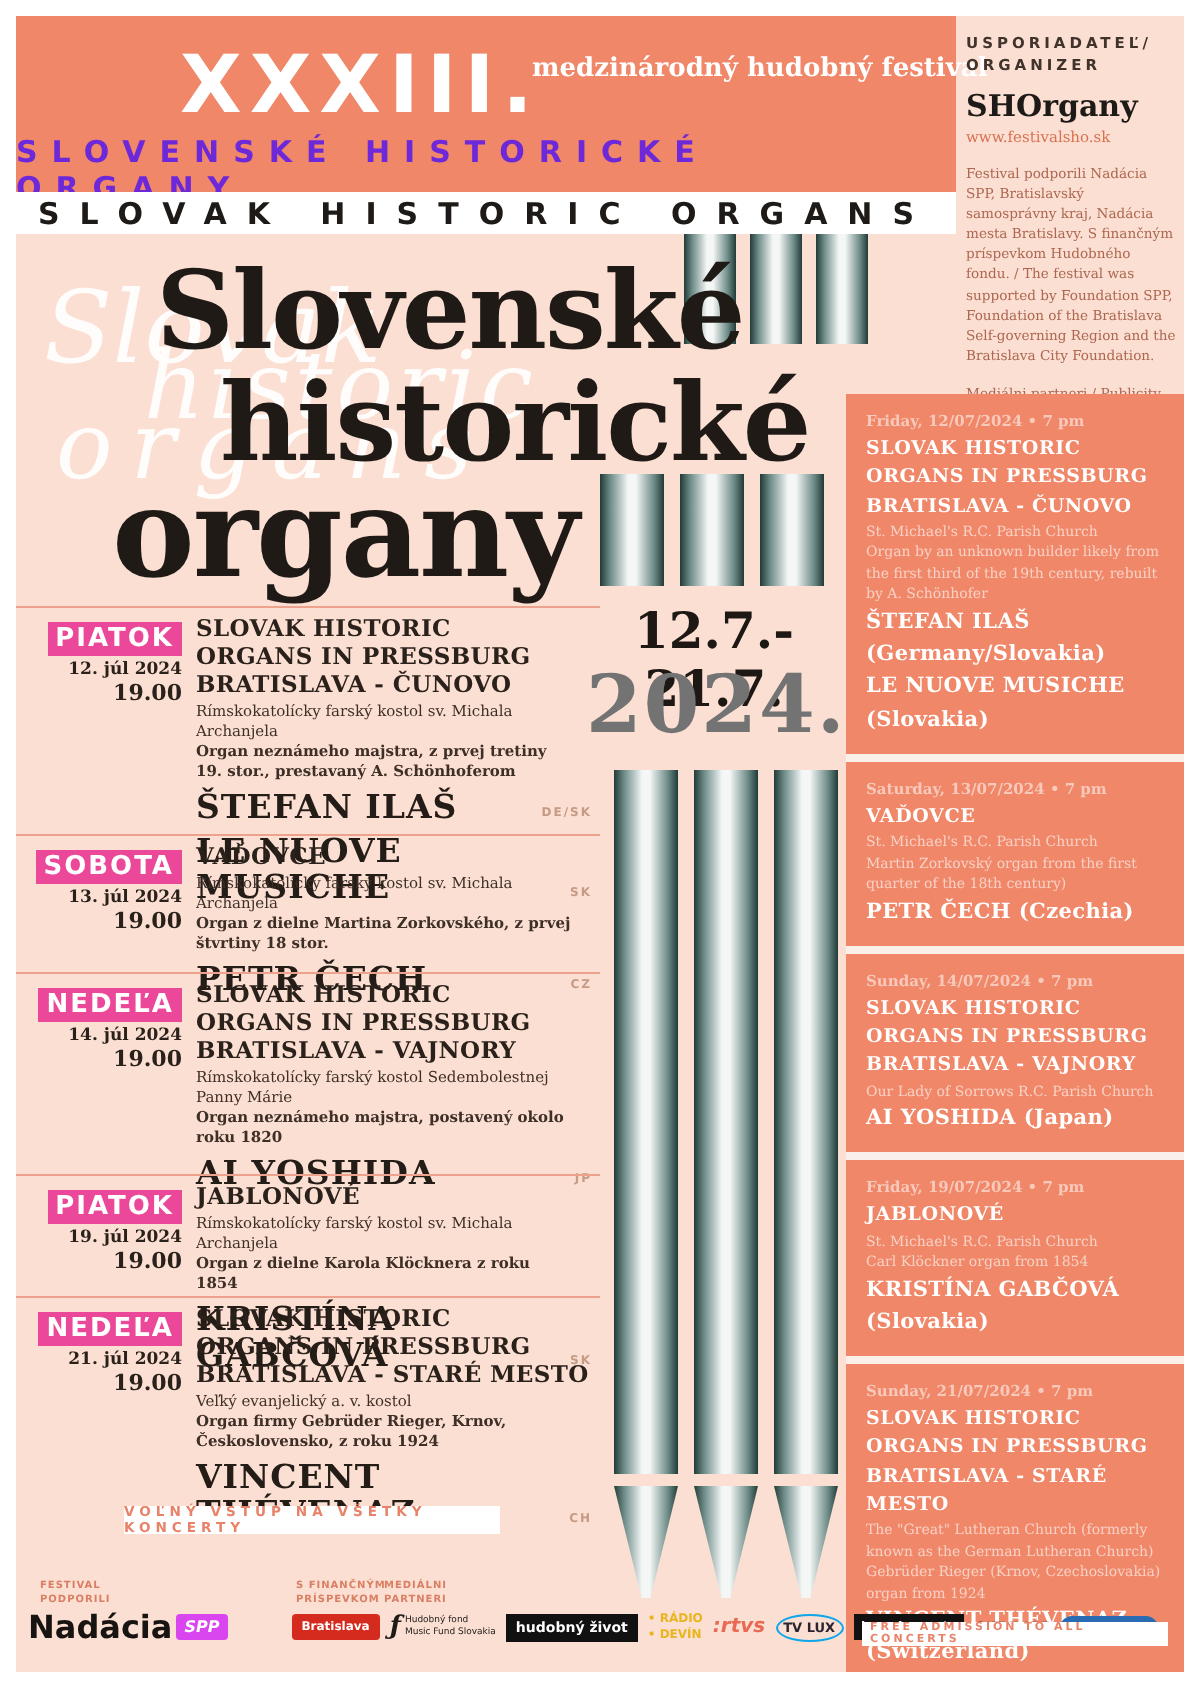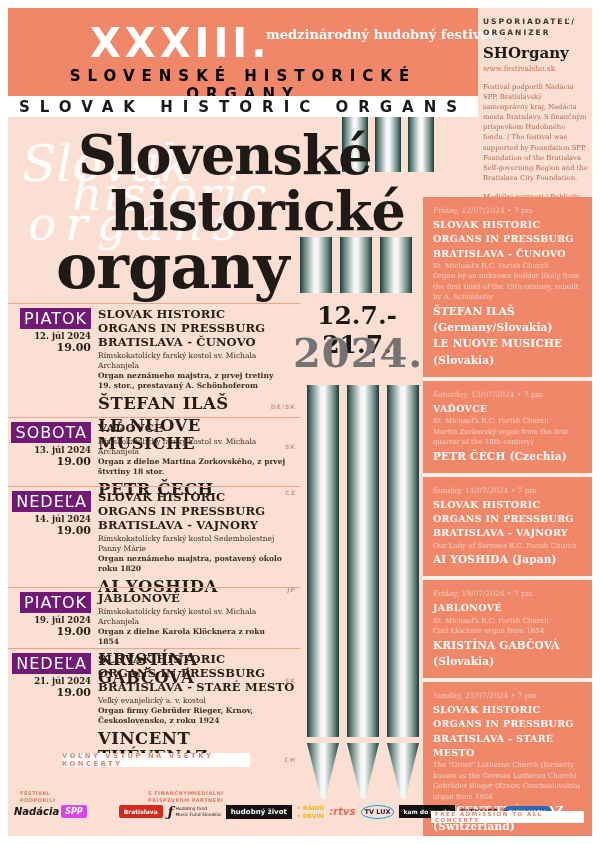--- a/index.html
+++ b/index.html
@@ -13,21 +13,21 @@
             display:flex;align-items:center;justify-content:center;}
   .right-panel{left:423px;top:197px;width:169px;height:639px;background:#EF8768;box-sizing:border-box;
                padding:2px 0 0 0;}
   
   .edition{left:90px;top:20px;font-family:"DejaVu Sans",sans-serif;font-weight:bold;color:#fff;
            font-size:40px;letter-spacing:4px;}
   .fest{left:266px;top:27px;color:#fff;line-height:1.25;}
   .fest-sk{font-size:13px;font-weight:bold;}
   .fest-en{font-size:13.5px;font-style:italic;}
   .fest-en sup{font-size:8px;}
-  .title-sk-spaced{left:8px;top:67px;width:470px;text-align:center;color:#000000;
+  .title-sk-spaced{left:8px;top:67px;width:470px;text-align:left;color:#6d28d9;
       font-family:"DejaVu Sans",sans-serif;font-weight:bold;font-size:15px;letter-spacing:7px;}
   .strip-en-text{color:#1d1a17;font-family:"DejaVu Sans",sans-serif;font-weight:bold;
       font-size:15px;letter-spacing:10px;}
   
   .orgz{left:483px;top:16px;width:106px;color:#46392F;}
   .orgz-label{font-family:"DejaVu Sans",sans-serif;font-weight:bold;font-size:7.5px;
       letter-spacing:2px;line-height:1.5;color:#3F332B;}
   .orgz-name{font-size:15px;font-weight:bold;color:#1d1a17;margin-top:5px;}
   .orgz-web{font-size:7.5px;color:#D8714F;margin-top:2px;}
   .orgz-par{font-size:6.8px;line-height:1.5;color:#AD6750;margin-top:9px;}
@@ -49,58 +49,58 @@
   .pipes .pipe{background:linear-gradient(90deg,#223B38 0%,#6E8C88 16%,#F4F7F6 44%,#F4F7F6 56%,#6E8C88 84%,#223B38 100%);}
   .seg-a{left:342px;top:117px;height:55px;gap:7px;} .seg-a .pipe{width:26px;height:100%;}
   .seg-b{left:300px;top:237px;height:56px;gap:8px;} .seg-b .pipe{width:32px;height:100%;}
   .seg-c{left:307px;top:385px;height:352px;gap:8px;} .seg-c .pipe{width:32px;height:100%;}
   .seg-f{left:307px;top:743px;height:56px;gap:8px;}
   .seg-f .pipe{width:32px;height:100%;clip-path:polygon(0 0,100% 0,57% 100%,43% 100%);}
   
   .ev{left:8px;width:292px;border-top:1px solid #ECA28C;padding-top:4px;box-sizing:border-box;
       display:flex;z-index:4;}
   .gutter{width:90px;text-align:right;padding-right:7px;box-sizing:border-box;flex:none;}
-  .daybox{display:inline-block;background:#701a75;color:#fff;font-family:"DejaVu Sans",sans-serif;
-      font-weight:normal;font-size:16px;letter-spacing:1px;padding:1px 4px;margin-bottom:2px;}
+  .daybox{display:inline-block;background:#ec4899;color:#fff;font-family:"DejaVu Sans",sans-serif;
+      font-weight:bold;font-size:13px;letter-spacing:1px;padding:1px 4px;margin-bottom:2px;}
   .gdate{font-size:8.5px;font-weight:bold;color:#2B211B;}
   .gtime{font-size:11px;font-weight:bold;color:#2B211B;}
   .info{flex:1;position:relative;padding-right:4px;}
   .et{font-size:11.5px;font-weight:bold;color:#2B211B;line-height:1.18;width:178px;letter-spacing:.2px;}
   .eloc{font-size:11.5px;font-weight:bold;color:#2B211B;line-height:1.25;letter-spacing:.2px;}
   .even{font-size:7.5px;color:#3D2E26;line-height:1.35;margin-top:1px;}
   .eorg{font-size:7.5px;font-weight:bold;color:#3D2E26;line-height:1.35;width:190px;}
   .eperf{display:flex;align-items:flex-end;margin-top:4px;}
   .pname{font-size:16.5px;font-weight:bold;color:#241C16;letter-spacing:.5px;line-height:1.1;}
   .pcode{margin-left:auto;font-family:"DejaVu Sans",sans-serif;font-size:6px;font-weight:bold;
       color:#C69B85;letter-spacing:1px;padding-bottom:3px;}
   .b1{top:303px;} .b2{top:417px;} .b3{top:486px;} .b4{top:587px;} .b5{top:648px;}
   
   .rev{padding:7px 8px 7px 10px;}
-  .rd{font-size:7.5px;font-weight:normal;color:rgba(255,255,255,.55);margin-bottom:3px;}
+  .rd{font-size:7.5px;font-weight:bold;color:rgba(255,255,255,.55);margin-bottom:3px;}
   .rt,.rl{font-size:9.5px;font-weight:bold;color:#ffffff;line-height:1.5;letter-spacing:.3px;}
   .rs{font-size:7px;color:rgba(255,255,255,.62);line-height:1.5;}
   .rp{font-size:10.5px;font-weight:bold;color:#ffffff;line-height:1.55;letter-spacing:.2px;}
   .rsep{height:4px;background:#FBEFEA;margin:2px 0;}
   
   .free-sk{left:62px;top:753px;width:188px;height:14px;background:#ffffff;display:flex;
       align-items:center;justify-content:center;z-index:4;}
   .free-sk span{font-family:"DejaVu Sans",sans-serif;font-size:6.8px;font-weight:bold;
       letter-spacing:2.5px;color:#E8836A;}
   .free-en{left:431px;top:811px;width:153px;height:12px;background:#ffffff;display:flex;
       align-items:center;z-index:5;padding-left:4px;box-sizing:border-box;}
   .free-en span{font-family:"DejaVu Sans",sans-serif;font-size:5.5px;font-weight:bold;
       letter-spacing:1.5px;color:#E8836A;}
   
   .flabels{left:8px;top:790px;width:412px;height:12px;z-index:4;}
   .flab{position:absolute;font-family:"DejaVu Sans",sans-serif;font-size:5px;font-weight:bold;
       color:#D97F63;letter-spacing:.5px;line-height:1.4;width:60px;}
   .fl1{left:12px;} .fl2{left:140px;} .fl3{left:184px;}
   .logos{left:14px;top:804px;width:406px;display:flex;align-items:center;gap:5px;z-index:4;}
   .logo{flex:none;display:flex;align-items:center;}
-  .nad-t{font-family:"DejaVu Sans",sans-serif;font-weight:bold;font-size:10px;color:#171412;font-style:italic;}
+  .nad-t{font-family:"DejaVu Sans",sans-serif;font-weight:bold;font-size:16px;color:#171412;}
   .spp{background:#d946ef;color:#fff;font-family:"DejaVu Sans",sans-serif;font-style:italic;
       font-weight:bold;font-size:8px;padding:2px 4px;margin-left:2px;border-radius:2px;}
   .bsk{width:22px;height:13px;display:grid;grid-template-columns:1fr 1fr;grid-template-rows:1fr 1fr;gap:1px;}
   .bsk i{display:block;} .bsk i:nth-child(1){background:#D8452B;} .bsk i:nth-child(2){background:#4DA43A;}
   .bsk i:nth-child(3){background:#E8B51F;} .bsk i:nth-child(4){background:#2B6BB3;}
   .brat{background:#D42B1E;color:#fff;font-family:"DejaVu Sans",sans-serif;font-weight:bold;
       font-size:6px;padding:3px 5px;border-radius:2px;}
   .hf{display:flex;align-items:center;color:#1d1a17;}
   .hf .f{font-size:13px;font-style:italic;font-weight:bold;margin-right:2px;}
   .hf .tt{font-family:"DejaVu Sans",sans-serif;font-size:4.5px;line-height:1.3;}

